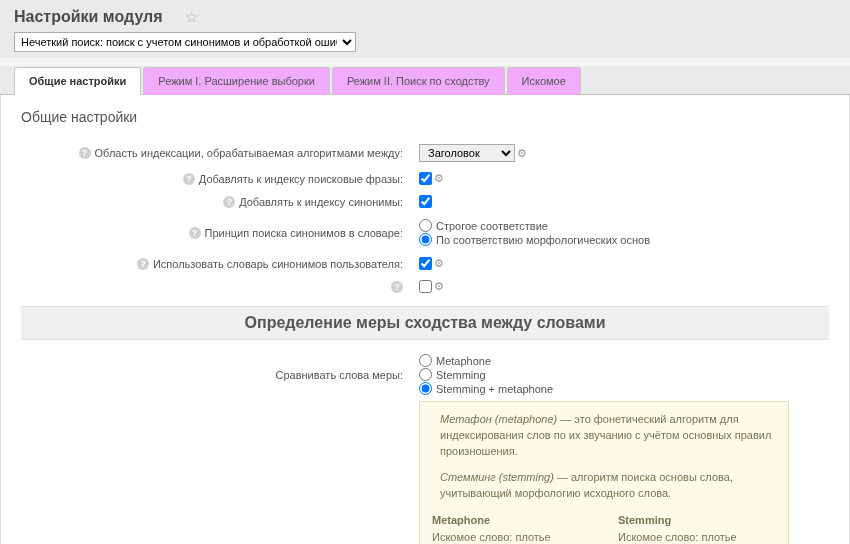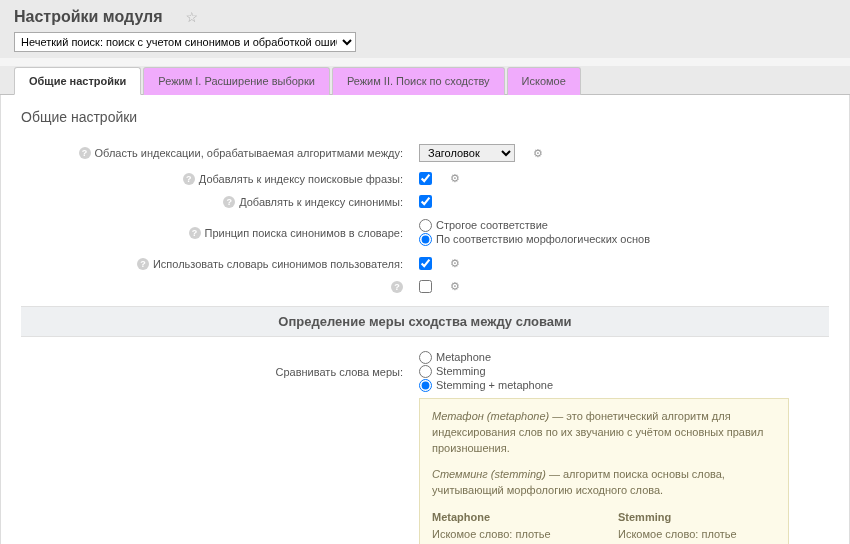--- a/index.html
+++ b/index.html
@@ -102,65 +102,66 @@
     color: #fff;
     font-size: 9px;
     align-items: center;
     justify-content: center;
     font-weight: bold;
   }
   .value-cell {
     flex: 1;
     display: flex;
     align-items: center;
-    gap: 18px;
+    gap: 2px;
     font-size: 11px;
     color: #555;
     padding-left: 8px;
   }
   .value-cell select {
     font-size: 11px;
     padding: 1px 18px 1px 4px;
     border: 1px solid #aaa;
   }
   .value-cell input[type="checkbox"],
   .value-cell input[type="radio"] {
     margin: 0;
   }
   .gear-icon {
     color: #999;
     font-size: 11px;
   }
   .radio-group label {
     display: flex;
+    align-items: center;
     gap: 4px;
     margin: 1px 0;
   }
   .heading-bar {
     background: #eef0f2;
     text-align: center;
     padding: 7px;
     font-weight: bold;
     color: #555;
-    font-size: 13px;
+    font-size: 16px;
     margin: 8px 0;
     border-top: 1px solid #e0e0e0;
     border-bottom: 1px solid #e0e0e0;
   }
   .info-box {
     margin-left: 398px;
     width: 370px;
     background: #fdfae9;
     border: 1px solid #e6e0b8;
     padding: 10px 12px;
     color: #7a7354;
     font-size: 11px;
     line-height: 1.45;
   }
-  .info-box p { margin: 0 0 10px 0; }
+  .info-box p { margin: 0 0 10px 8px; }
   .info-box em { font-style: italic; }
   .info-cols {
     display: flex;
     gap: 28px;
   }
   .info-col { flex: 1; }
   .info-col-title { font-weight: bold; margin-bottom: 2px; }
   .info-col div { margin: 1px 0; }
 </style>
 </head>

